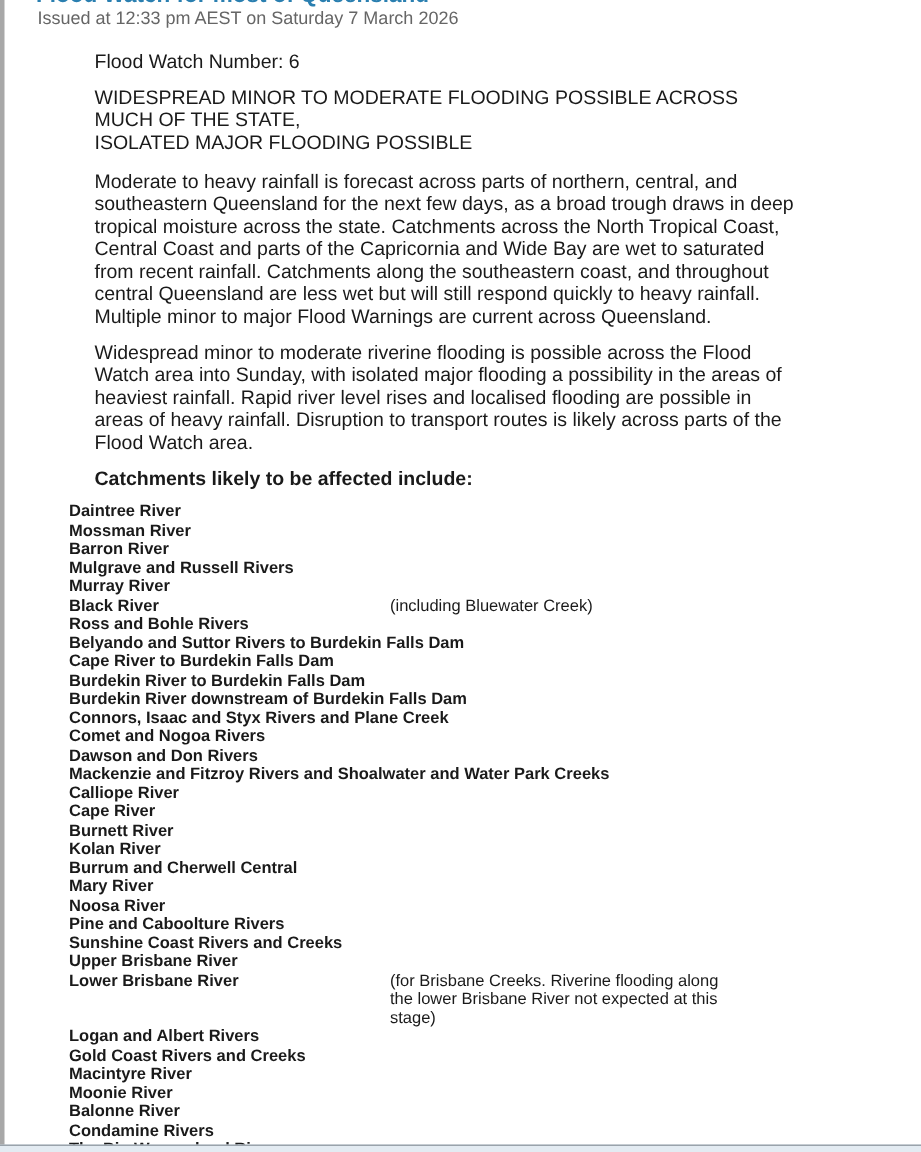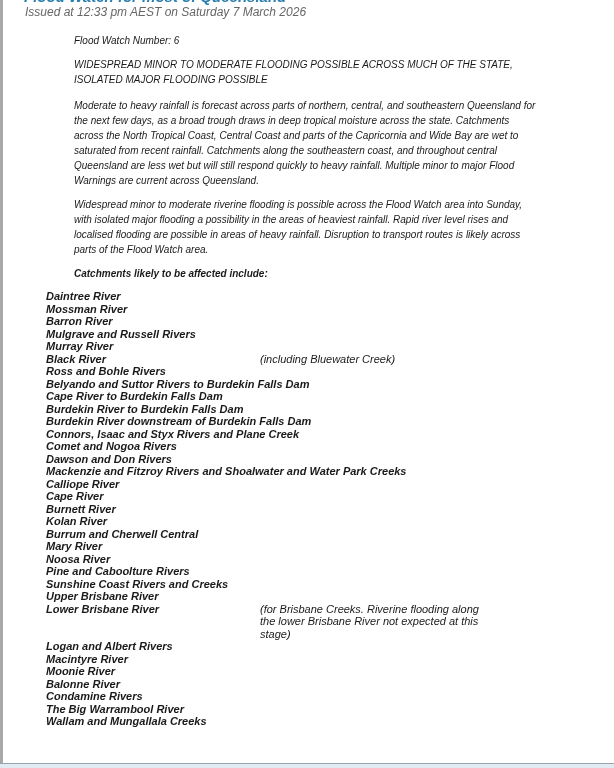--- a/index.html
+++ b/index.html
@@ -7,21 +7,20 @@
       width: 614px; height: 768px; overflow: hidden;
       background: #ffffff;
       font-family: "Liberation Sans", sans-serif;
       color: #1a1a1a;
     }
     .frame {
       position: absolute; left: 0; top: 0;
       width: 614px; height: 764px;
       border-left: 3px solid #a8a8a8;
       overflow: hidden;
-      font-style: italic;
     }
     .bottom-bar {
       position: absolute; left: 0; top: 763px;
       width: 614px; height: 5px;
       border-top: 1px solid #9aa3ab;
       background: #e3ebf2;
     }
     .content {
       position: absolute; left: 19px; top: -10px;
       width: 560px;
@@ -31,22 +30,22 @@
       color: #2a7fb0;
       height: 14px; line-height: 14px;
       margin-left: 2px;
     }
     .issued {
       font-size: 12px; color: #666666;
       margin-left: 3px; margin-top: 1px;
       line-height: 15px;
     }
     .p {
-      font-size: 10px; line-height: 15px;
-      margin-left: 19px;
+      font-size: 13px; line-height: 15px;
+      margin-left: 8px;
       padding-left: 33px;
     }
     .watch-number { margin-top: 13px; }
     .headline { margin-top: 9px; width: 490px; }
     .para1 { margin-top: 11px; width: 500px; }
     .para2 { margin-top: 9px; width: 500px; }
     .catch-heading { margin-top: 9px; font-weight: bold; }
     .list { margin-top: 9px; margin-left: 24px; }
     .row {
       display: flex; font-size: 11px; line-height: 12.5px;
@@ -148,20 +147,23 @@
           <div class="name">Upper Brisbane River</div>
         </div>
         <div class="row">
           <div class="name">Lower Brisbane River</div>
           <div class="note">(for Brisbane Creeks. Riverine flooding along the lower Brisbane River not expected at this stage)</div>
         </div>
         <div class="row">
           <div class="name">Logan and Albert Rivers</div>
         </div>
         <div class="row">
+          <div class="name">Gold Coast Rivers and Creeks</div>
+        </div>
+        <div class="row">
           <div class="name">Macintyre River</div>
         </div>
         <div class="row">
           <div class="name">Moonie River</div>
         </div>
         <div class="row">
           <div class="name">Balonne River</div>
         </div>
         <div class="row">
           <div class="name">Condamine Rivers</div>

